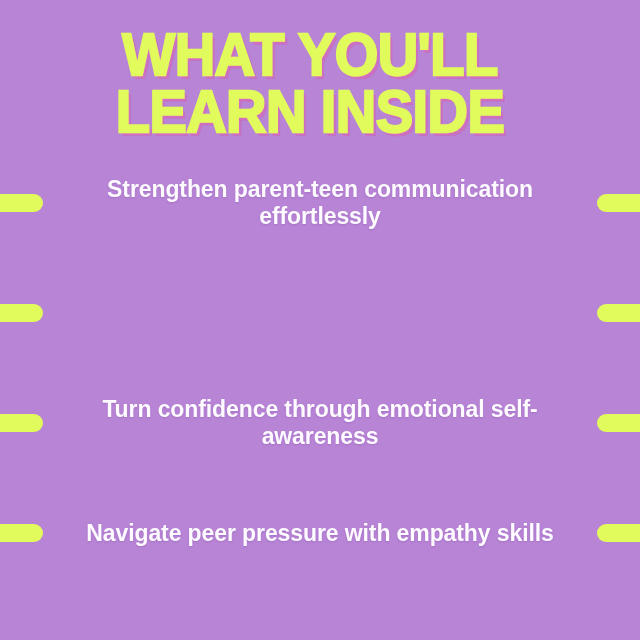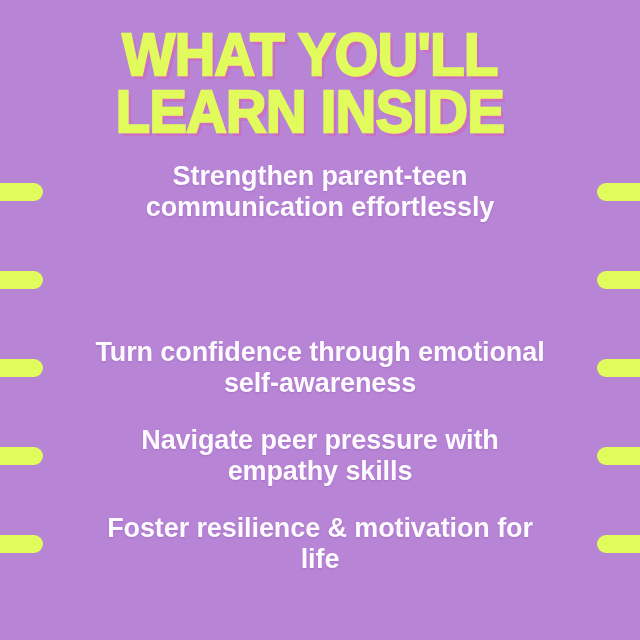--- a/index.html
+++ b/index.html
@@ -83,21 +83,21 @@
     right: -4px;
     border-radius: 10px 0 0 10px;
   }
   .row-text {
     width: 470px;
     margin: 0 auto;
     text-align: center;
     color: #fdfbff;
     font-family: "Liberation Sans", sans-serif;
     font-weight: 700;
-    font-size: 27px;
+    font-size: 23px;
     line-height: 1.16;
     letter-spacing: -0.1px;
     text-shadow: 0 1px 2px rgba(120,70,150,0.28);
   }
 </style>
 </head>
 <body>
 
 <div class="poster">
 
@@ -124,20 +124,15 @@
       <span class="pill pill-right"></span>
       <div class="row-text">Turn confidence through emotional self-awareness</div>
     </div>
 
     <div class="row">
       <span class="pill pill-left"></span>
       <span class="pill pill-right"></span>
       <div class="row-text">Navigate peer pressure with empathy skills</div>
     </div>
 
-    <div class="row">
-      <span class="pill pill-left"></span>
-      <span class="pill pill-right"></span>
-      <div class="row-text">Foster resilience &amp; motivation for life</div>
-    </div>
 
   </div>
 </div>
 
 </body></html>

